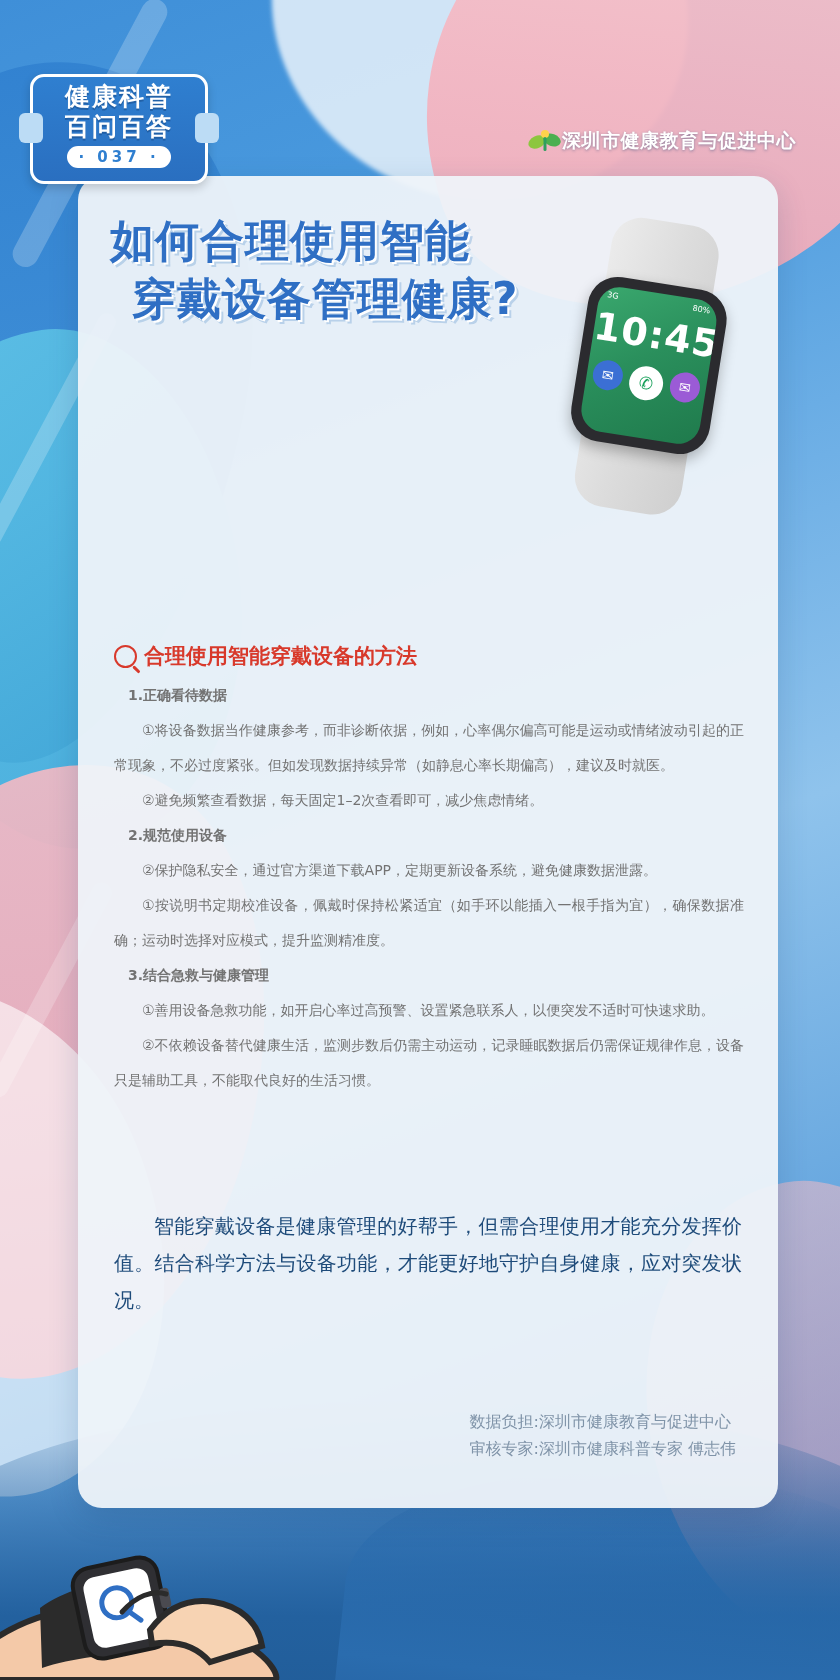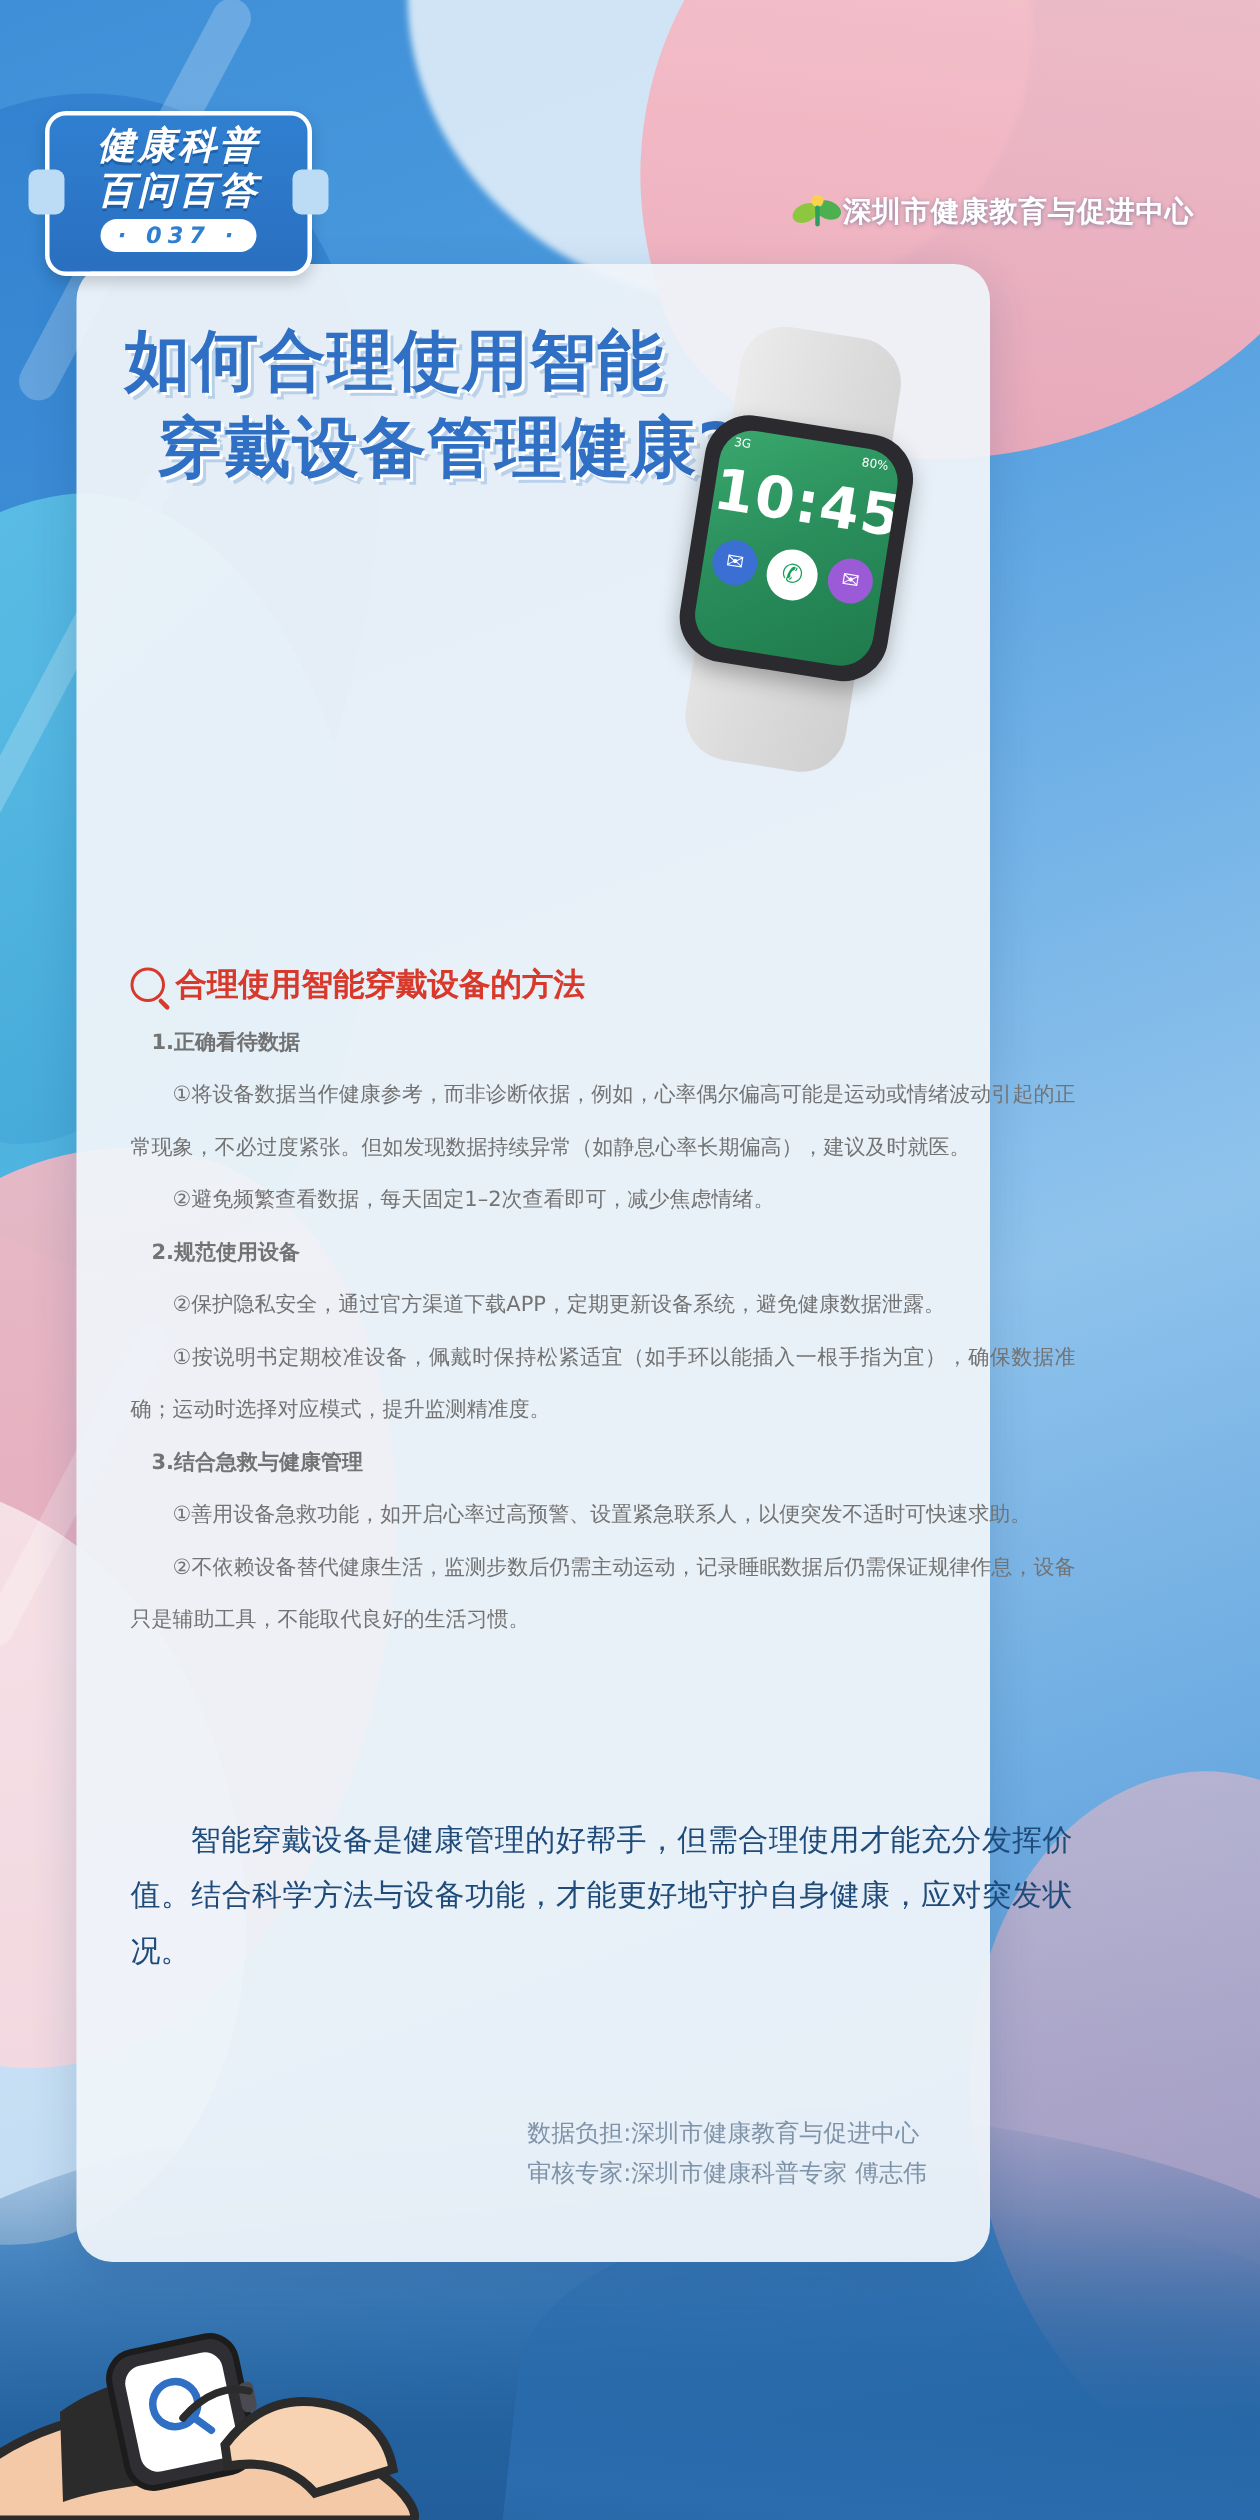--- a/index.html
+++ b/index.html
@@ -98,21 +98,20 @@
   .badge {
     position: absolute;
     top: 74px; left: 30px;
     width: 172px; height: 104px;
     background: linear-gradient(180deg, #2f7fd0 0%, #2a6fc0 100%);
     border: 3px solid #ffffff;
     border-radius: 14px;
     box-shadow: 0 4px 10px rgba(0,0,0,.18);
     text-align: center;
     z-index: 6;
-    font-style: italic;
   }
   .badge-line1, .badge-line2 {
     font-weight: bold;
     color: #ffffff;
     letter-spacing: 2px;
     font-size: 25px;
     line-height: 28px;
     margin-top: 6px;
     text-shadow: 0 2px 0 rgba(20,70,130,.5);
   }
@@ -153,22 +152,22 @@
     font-size: 19px;
     font-weight: bold;
     letter-spacing: .5px;
     text-shadow: 0 1px 3px rgba(20,60,110,.45);
   }
   .org-logo { width: 34px; height: 30px; position: relative; }
 
   
   .card {
     position: absolute;
-    top: 176px; left: 51px;
-    width: 609px;
+    top: 176px; left: 78px;
+    width: 700px;
     height: 1332px;
     background: rgba(238,243,249,.95);
     border-radius: 24px;
     box-shadow: 0 10px 30px rgba(20,60,110,.18);
     z-index: 5;
   }
   .title {
     position: absolute;
     top: 36px; left: 32px;
     width: 470px;

